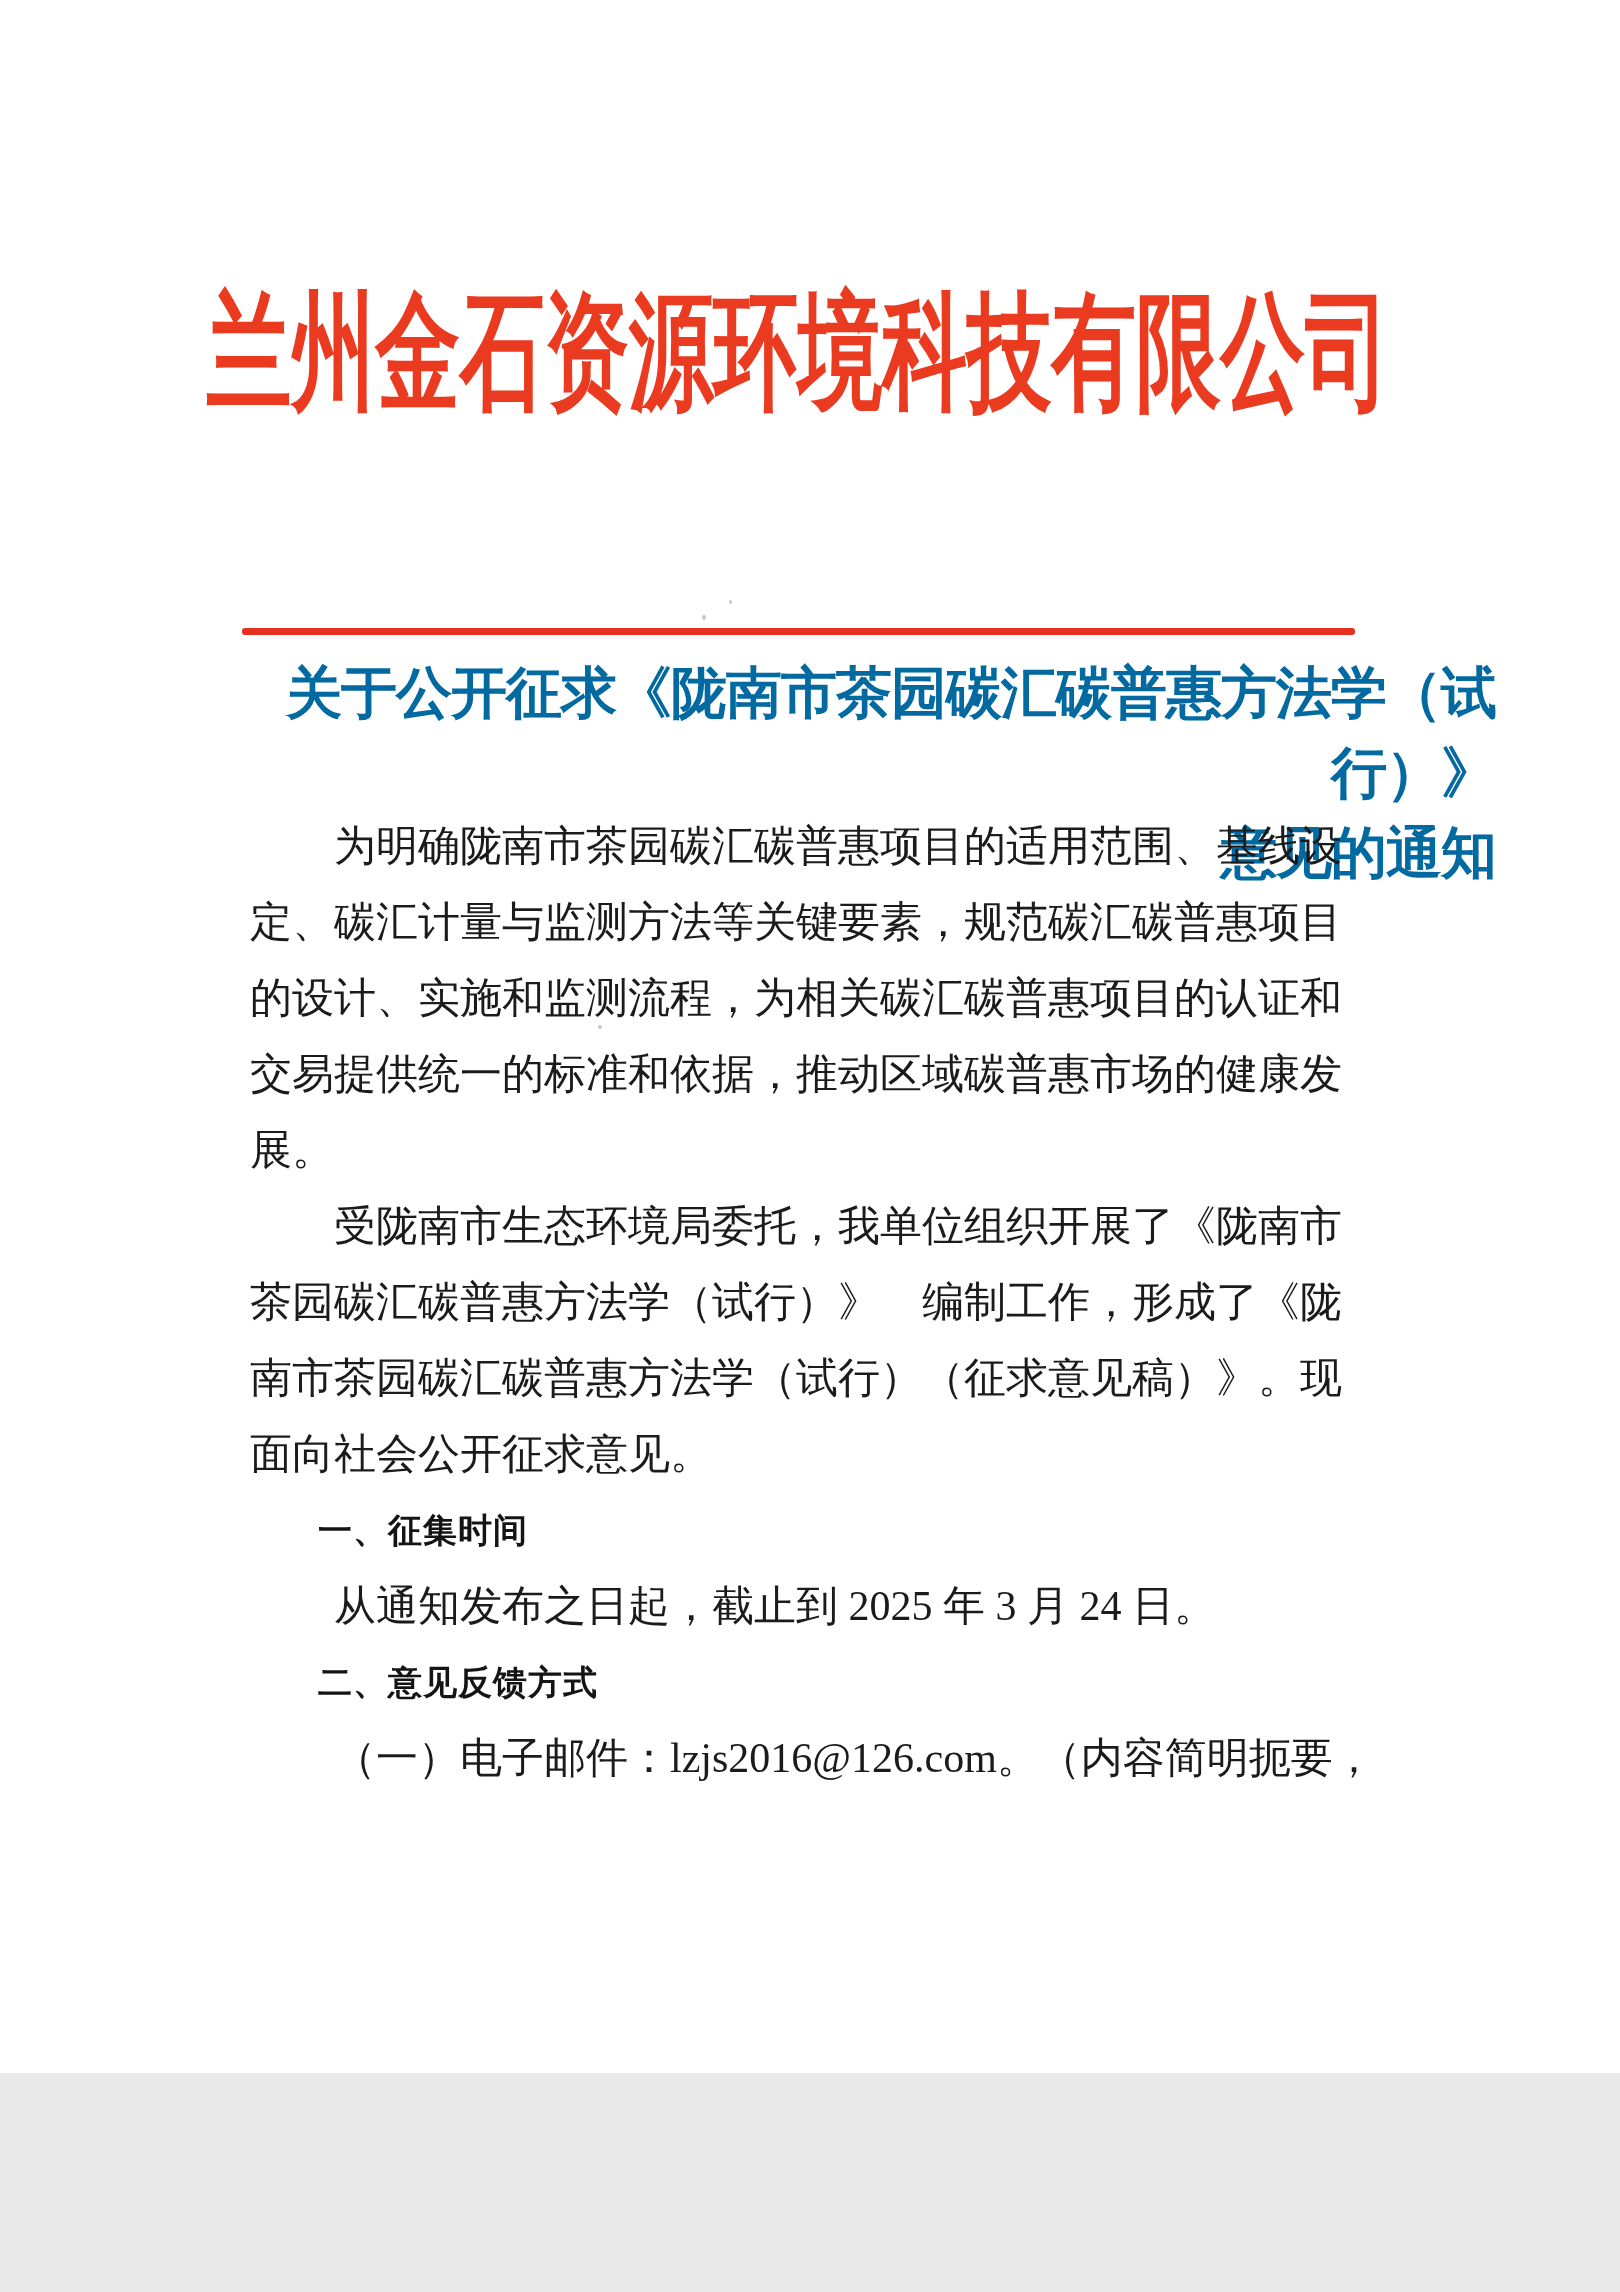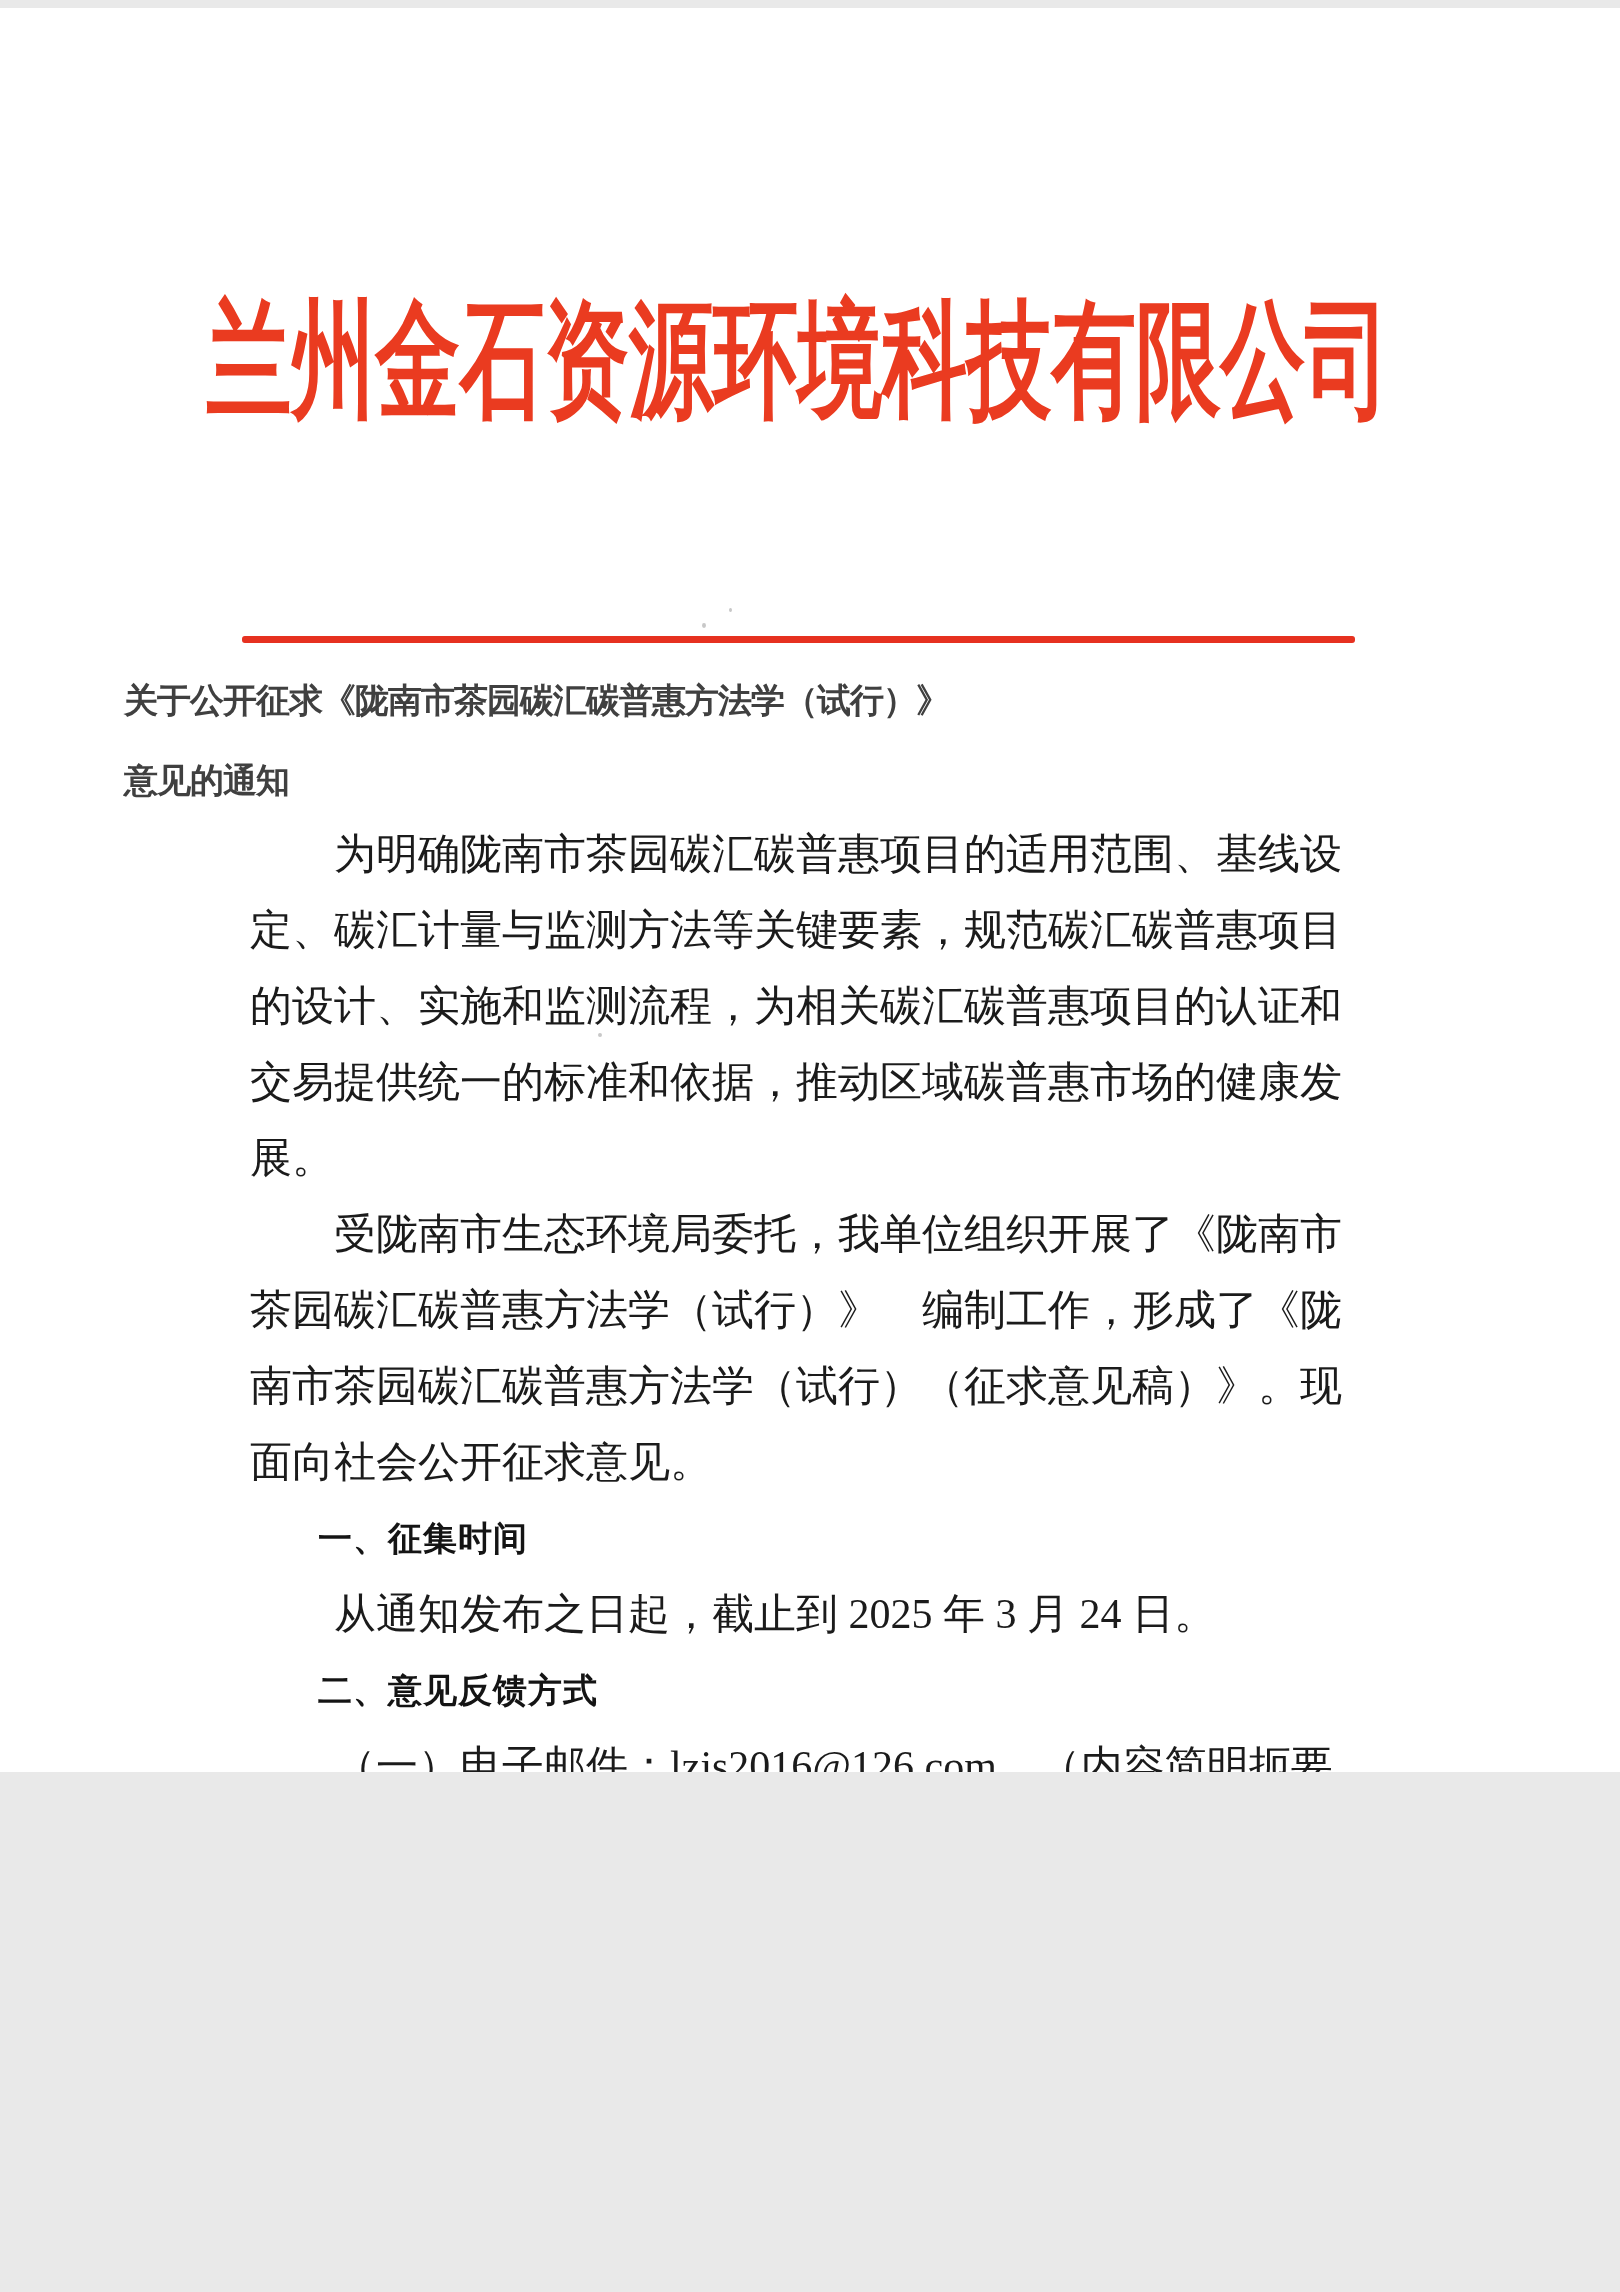--- a/index.html
+++ b/index.html
@@ -1,21 +1,21 @@
 <!DOCTYPE html>
 <html><head>
 <meta charset="utf-8">
 <style>
   html, body { margin: 0; padding: 0; background: #e9e9e9; }
   .page {
     position: relative;
     width: 1620px;
-    height: 1764px;
+    height: 2073px;
     background: #ffffff;
-    margin: 8px auto;
+    margin: 0 auto;
     overflow: hidden;
     font-family: "Liberation Serif", "DejaVu Serif", serif;
     color: #1b1b1b;
   }
 
   
   .letterhead {
     position: absolute;
     top: 282px;
     left: 0;
@@ -44,26 +44,26 @@
     border-radius: 2.9px;
   }
 
   
   .title {
     position: absolute;
     left: 124px;
     top: 653px;
     width: 1372px;
     margin: 0;
-    text-align: left;
-    font-size: 34px;
+    text-align: right;
+    font-size: 56px;
     font-weight: 700;
     line-height: 80px;
     letter-spacing: -1px;
-    color: #404040;
+    color: #0369a1;
   }
   .title-line { display: block; }
 
   
   .body-text {
     position: absolute;
     left: 250px;
     top: 808px;
     width: 1127px;
     font-size: 42px;

